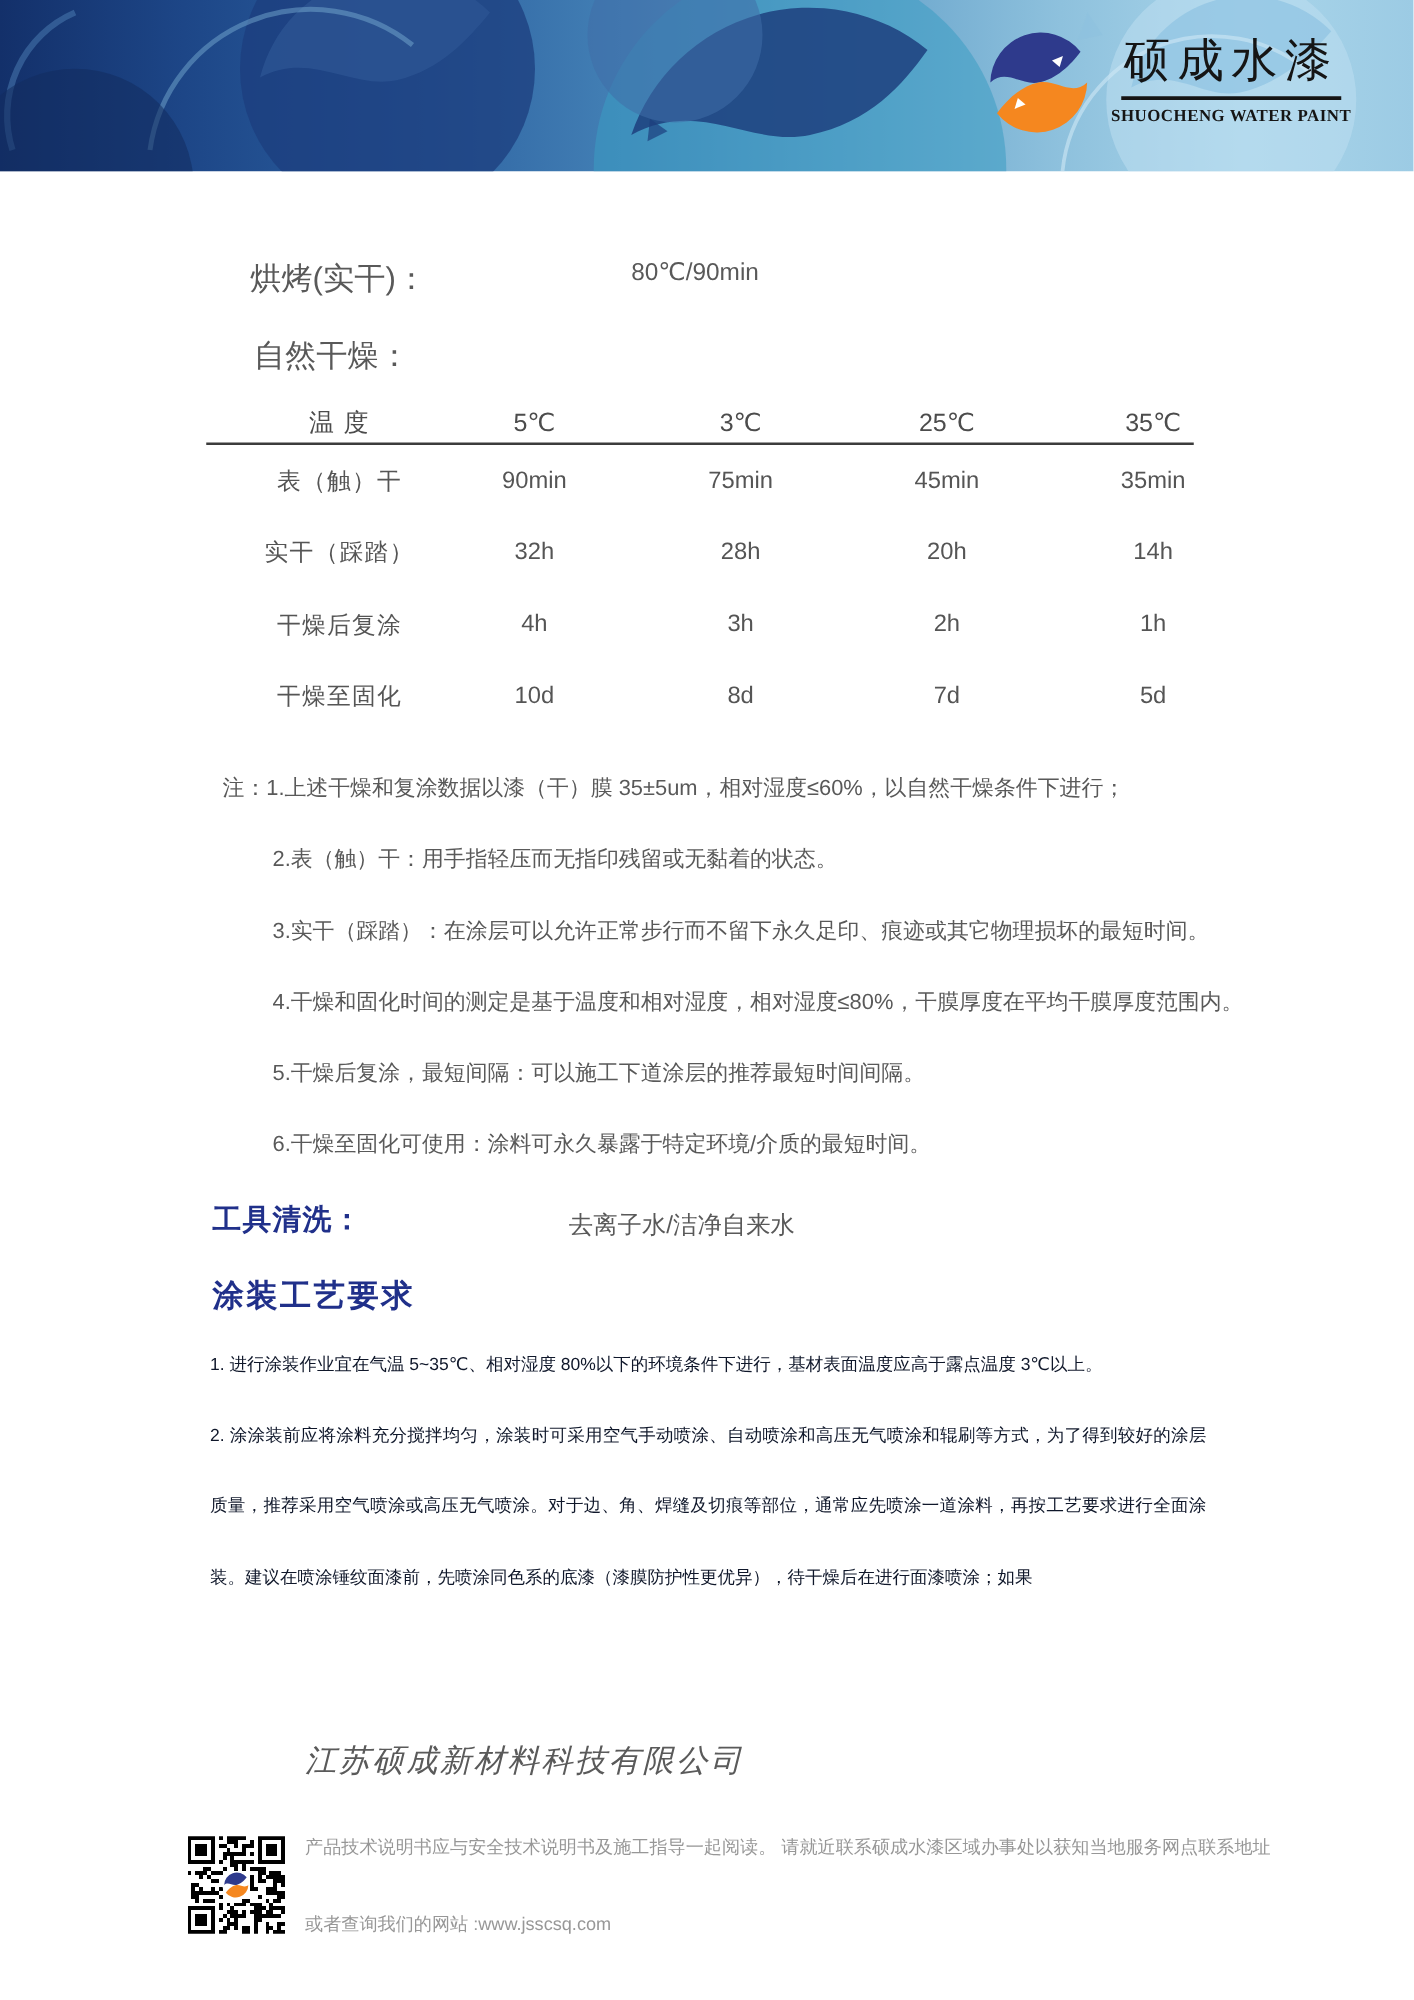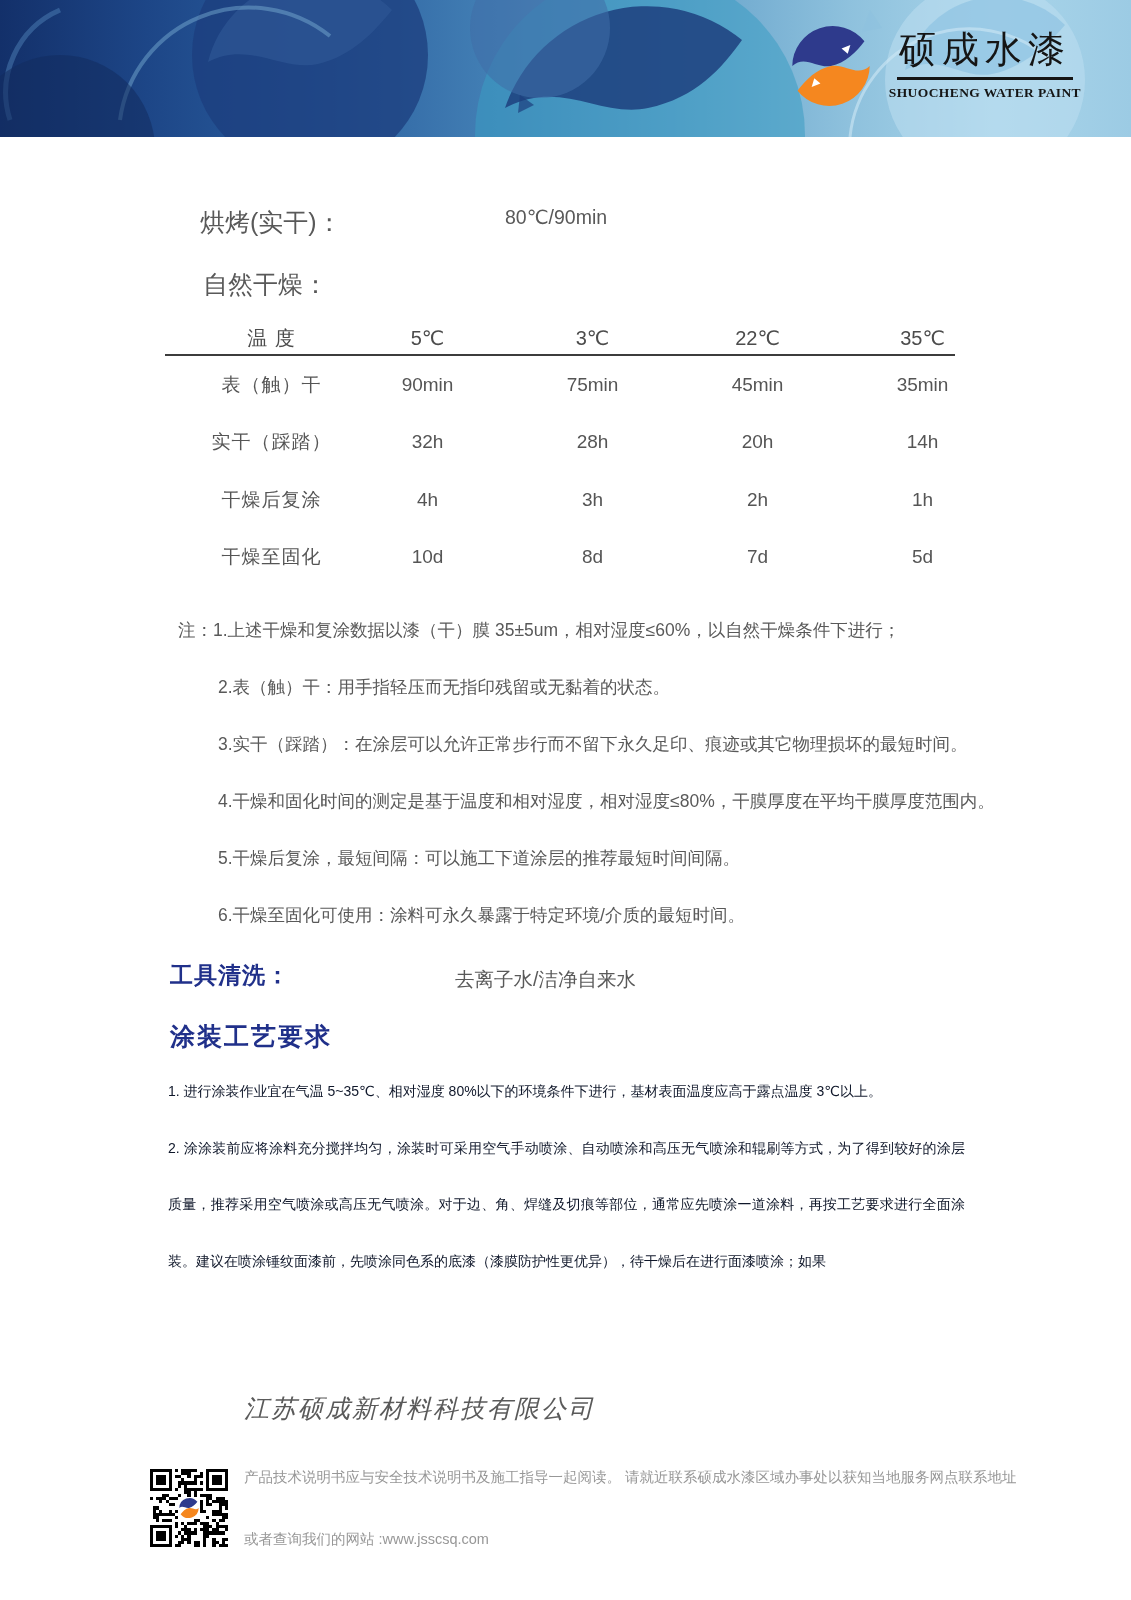--- a/index.html
+++ b/index.html
@@ -96,21 +96,21 @@
 
   <span class="abs lbl" style="left:200px;top:206px;">烘烤(实干)：</span>
   <span class="abs val" style="left:505px;top:206px;">80℃/90min</span>
   <span class="abs lbl" style="left:203px;top:268px;">自然干燥：</span>
 
   <div class="tbl">
     <div class="tr head">
       <div class="tc label">温 度</div>
       <div class="tc">5℃</div>
       <div class="tc">3℃</div>
-      <div class="tc">22℃</div>
+      <div class="tc">25℃</div>
       <div class="tc">35℃</div>
     </div>
 
     <div class="tr row">
       <div class="tc label">表（触）干</div>
       <div class="tc">90min</div>
       <div class="tc">75min</div>
       <div class="tc">45min</div>
       <div class="tc">35min</div>
     </div>

